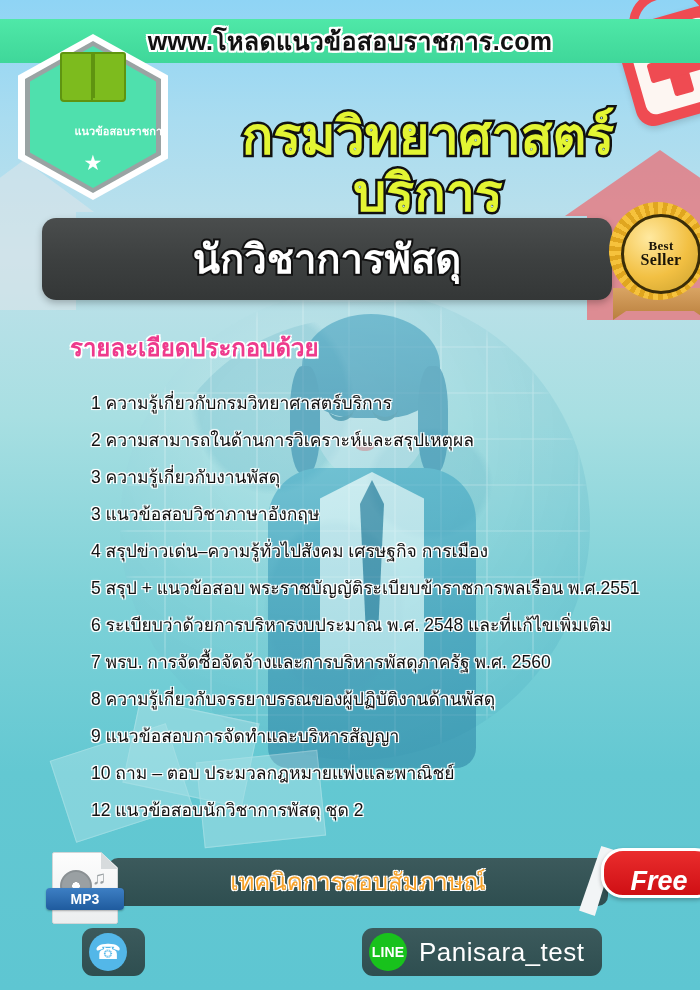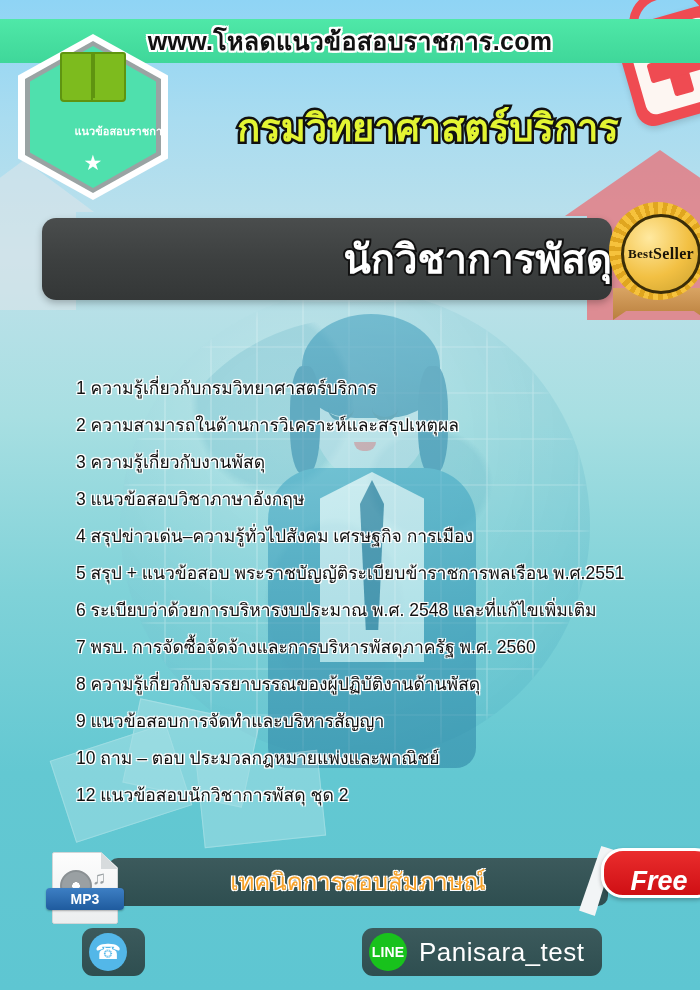--- a/index.html
+++ b/index.html
@@ -162,30 +162,30 @@
     position:absolute;left:0;right:0;top:88px;text-align:right;
     font-size:11px;font-weight:bold;color:#fff;
   }
   .badge-star{
     position:absolute;left:50%;top:118px;margin-left:-11px;width:22px;height:22px;color:#fff;font-size:21px;line-height:22px;text-align:center;
   }
 
   
   .main-title{
     position:absolute;left:168px;top:108px;width:520px;z-index:7;
-    font-size:38px;font-weight:bold;color:#e3f533;line-height:1.1;text-align:center;
+    font-size:52px;font-weight:bold;color:#e3f533;line-height:1.1;text-align:center;
     -webkit-text-stroke:5px #111;paint-order:stroke fill;
   }
 
   
   .job-banner{
     position:absolute;left:42px;top:218px;width:570px;height:82px;border-radius:14px;z-index:7;
     background:linear-gradient(180deg,#4a4d4d 0%,#3c3f3f 55%,#343737 100%);
     box-shadow:0 3px 7px rgba(0,0,0,.25);
-    display:flex;align-items:center;justify-content:flex-end;
+    display:flex;align-items:center;justify-content:center;
   }
   .job-title{
     font-size:40px;font-weight:bold;color:#fff;line-height:1.1;
     -webkit-text-stroke:4px #111;paint-order:stroke fill;
   }
 
   
   .medal{position:absolute;right:14px;top:200px;width:104px;height:120px;z-index:9;}
   .medal-ribbon{
     position:absolute;left:6px;bottom:0;width:94px;height:32px;
@@ -193,37 +193,37 @@
     clip-path:polygon(0 0,100% 0,100% 100%,86% 72%,14% 72%,0 100%);
   }
   .medal-star{
     position:absolute;left:2px;top:2px;width:98px;height:98px;border-radius:50%;
     background:conic-gradient(#f6c23c 0 6deg,#e0a61f 6deg 12deg,#f6c23c 12deg 18deg,#e0a61f 18deg 24deg,#f6c23c 24deg 30deg,#e0a61f 30deg 36deg,#f6c23c 36deg 42deg,#e0a61f 42deg 48deg,#f6c23c 48deg 54deg,#e0a61f 54deg 60deg,#f6c23c 60deg 66deg,#e0a61f 66deg 72deg,#f6c23c 72deg 78deg,#e0a61f 78deg 84deg,#f6c23c 84deg 90deg,#e0a61f 90deg 96deg,#f6c23c 96deg 102deg,#e0a61f 102deg 108deg,#f6c23c 108deg 114deg,#e0a61f 114deg 120deg,#f6c23c 120deg 126deg,#e0a61f 126deg 132deg,#f6c23c 132deg 138deg,#e0a61f 138deg 144deg,#f6c23c 144deg 150deg,#e0a61f 150deg 156deg,#f6c23c 156deg 162deg,#e0a61f 162deg 168deg,#f6c23c 168deg 174deg,#e0a61f 174deg 180deg,#f6c23c 180deg 186deg,#e0a61f 186deg 192deg,#f6c23c 192deg 198deg,#e0a61f 198deg 204deg,#f6c23c 204deg 210deg,#e0a61f 210deg 216deg,#f6c23c 216deg 222deg,#e0a61f 222deg 228deg,#f6c23c 228deg 234deg,#e0a61f 234deg 240deg,#f6c23c 240deg 246deg,#e0a61f 246deg 252deg,#f6c23c 252deg 258deg,#e0a61f 258deg 264deg,#f6c23c 264deg 270deg,#e0a61f 270deg 276deg,#f6c23c 276deg 282deg,#e0a61f 282deg 288deg,#f6c23c 288deg 294deg,#e0a61f 294deg 300deg,#f6c23c 300deg 306deg,#e0a61f 306deg 312deg,#f6c23c 312deg 318deg,#e0a61f 318deg 324deg,#f6c23c 324deg 330deg,#e0a61f 330deg 336deg,#f6c23c 336deg 342deg,#e0a61f 342deg 348deg,#f6c23c 348deg 354deg,#e0a61f 354deg 360deg);
   }
   .medal-face{
     position:absolute;left:14px;top:14px;width:74px;height:74px;border-radius:50%;
     background:radial-gradient(circle at 34% 28%,#ffe9a0,#f2c043 55%,#caa02d 100%);
     border:3px solid #3a2d08;
-    display:flex;flex-direction:row;align-items:center;justify-content:center;
+    display:flex;flex-direction:column;align-items:center;justify-content:center;
   }
   .medal-face b{
     display:block;color:#1a1407;font-size:13px;line-height:1.05;font-weight:bold;
     font-family:"Liberation Serif",serif;letter-spacing:.3px;
   }
   .medal-face b:last-child{font-size:16px;}
 
   
   .details-head{
     position:absolute;left:70px;top:328px;z-index:7;
     font-size:24px;font-weight:bold;color:#ee3a8c;
     text-shadow:-1.5px -1.5px 0 #fff,1.5px -1.5px 0 #fff,-1.5px 1.5px 0 #fff,1.5px 1.5px 0 #fff;
   }
   .topic-list{
     position:absolute;left:76px;top:380px;width:610px;z-index:7;
-    margin:0;padding:0;list-style:none;
+    margin:15px;padding:0;list-style:none;
   }
   .topic-list li{
     font-size:17.5px;color:#111;line-height:1;height:37px;white-space:nowrap;
     text-shadow:-1.3px -1.3px 0 #fff,1.3px -1.3px 0 #fff,-1.3px 1.3px 0 #fff,1.3px 1.3px 0 #fff,0 0 3px #fff;
   }
 
   
   .mp3{position:absolute;left:52px;top:852px;width:66px;height:72px;z-index:9;}
   .mp3-paper{
     position:absolute;inset:0;background:linear-gradient(180deg,#fdfdfd,#eceeef);
@@ -345,20 +345,21 @@
 
   <div class="medal">
     <div class="medal-ribbon"></div>
     <div class="medal-star"></div>
     <div class="medal-face">
       <b>Best</b>
       <b>Seller</b>
     </div>
   </div>
 
+  <div class="details-head">รายละเอียดประกอบด้วย</div>
 
   <ul class="topic-list">
     <li>1 ความรู้เกี่ยวกับกรมวิทยาศาสตร์บริการ</li>
     <li>2 ความสามารถในด้านการวิเคราะห์และสรุปเหตุผล</li>
     <li>3 ความรู้เกี่ยวกับงานพัสดุ</li>
     <li>3 แนวข้อสอบวิชาภาษาอังกฤษ</li>
     <li>4 สรุปข่าวเด่น–ความรู้ทั่วไปสังคม เศรษฐกิจ การเมือง</li>
     <li>5 สรุป + แนวข้อสอบ พระราชบัญญัติระเบียบข้าราชการพลเรือน พ.ศ.2551</li>
     <li>6 ระเบียบว่าด้วยการบริหารงบประมาณ พ.ศ. 2548 และที่แก้ไขเพิ่มเติม</li>
     <li>7 พรบ. การจัดซื้อจัดจ้างและการบริหารพัสดุภาครัฐ พ.ศ. 2560</li>

